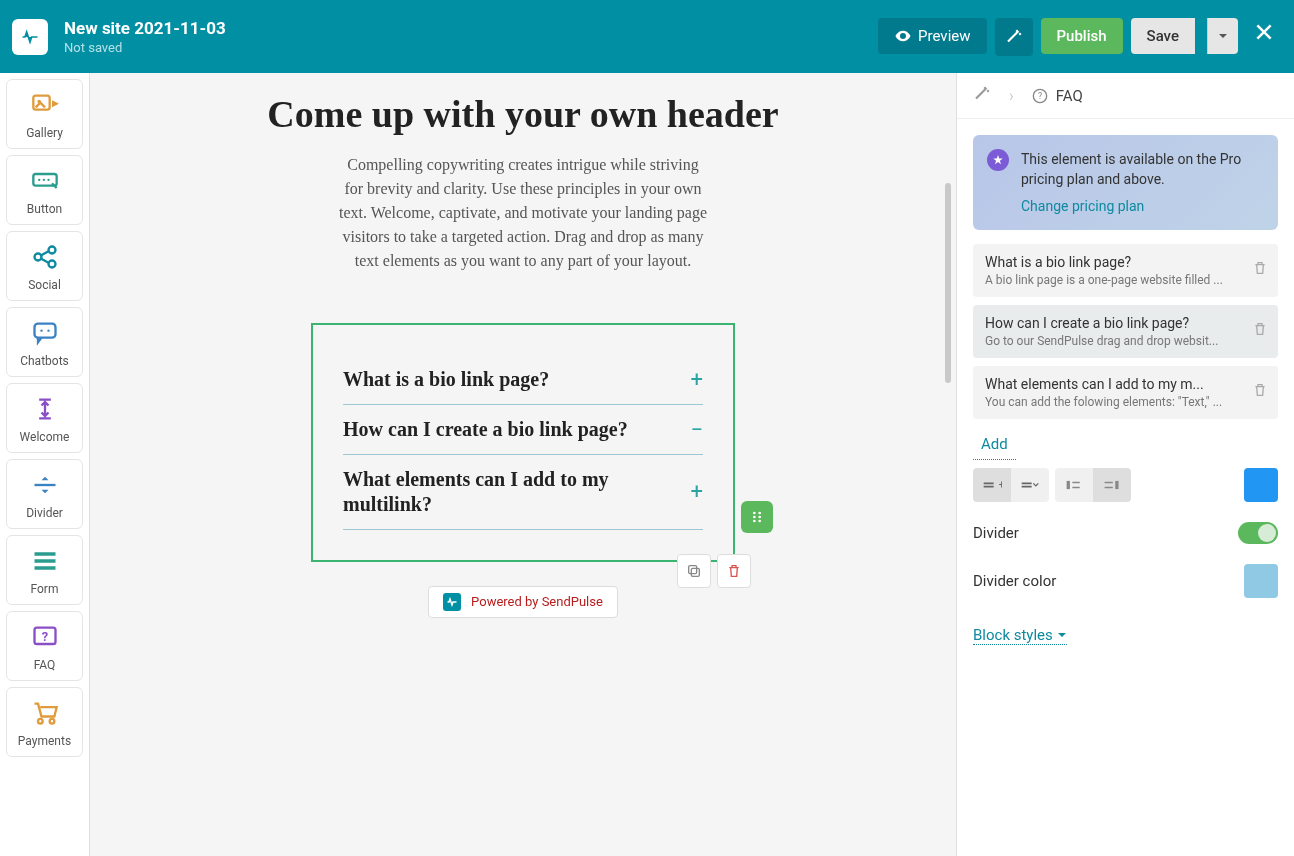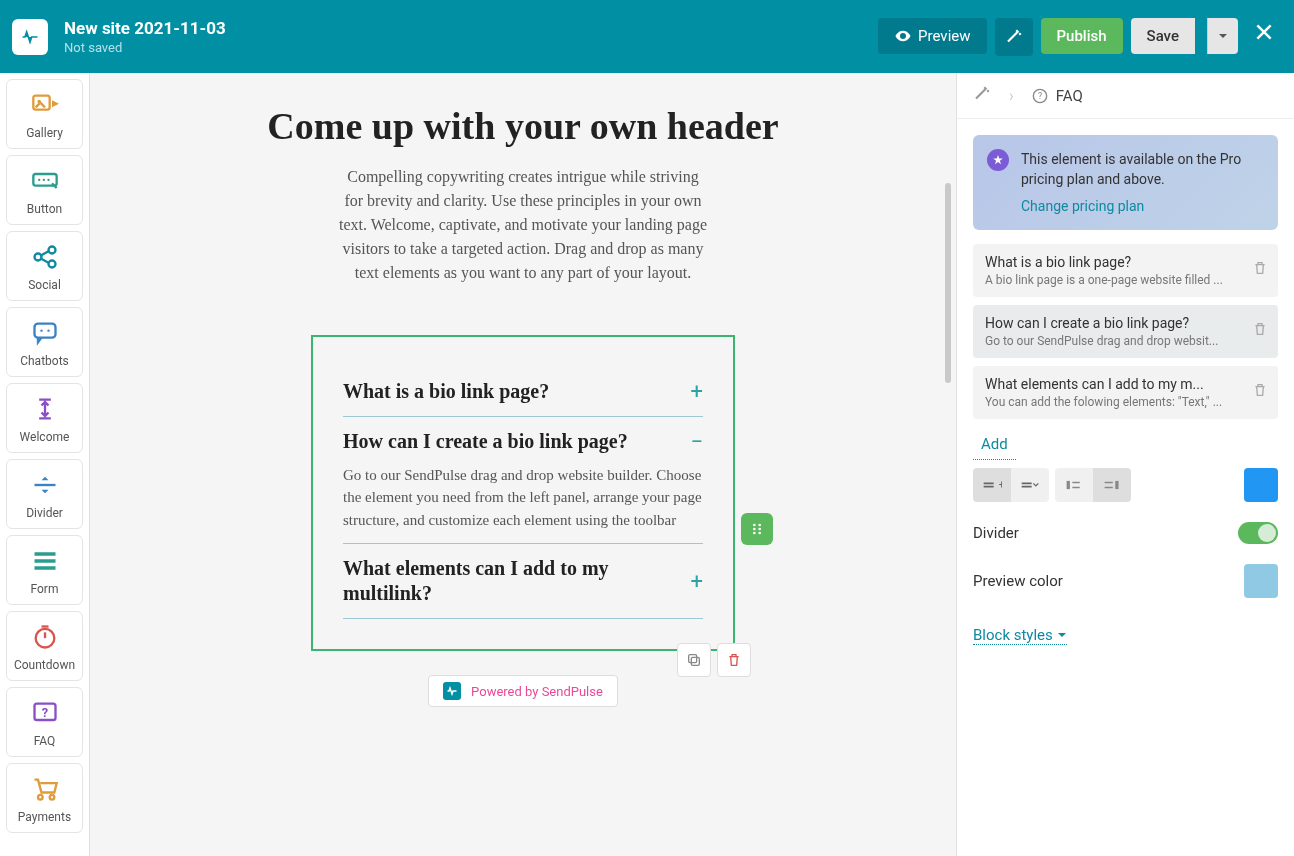--- a/index.html
+++ b/index.html
@@ -16,36 +16,36 @@
 .btn-publish { background: #5cb85c; color: #fff; font-weight: 500; }
 .btn-save { background: #e6e6e6; color: #333; font-weight: 500; border-top-right-radius:0; border-bottom-right-radius:0;}
 .btn-save-drop { background:#e6e6e6; color:#333; padding:9px 10px; border-top-left-radius:0; border-bottom-left-radius:0; border-left:1px solid #ccc;}
 .btn-close { background: transparent; color: #fff; font-size: 24px; padding: 4px 8px; }
 .workspace { display: flex; height: 783px; }
 .toolbox { width: 90px; background: #fff; border-right: 1px solid #e0e0e0; display: flex; flex-direction: column; gap: 6px; padding: 6px; overflow: hidden; }
 .tool { display: flex; flex-direction: column; align-items: center; justify-content: center; gap: 6px; background: #fff; border: 1px solid #e4e4e4; border-radius: 6px; padding: 10px 4px 8px; cursor: pointer; }
 .tool-icon { height: 30px; display:flex; align-items:center; justify-content:center; }
 .tool-icon svg { width: 28px; height: 28px; }
 .tool-label { font-size: 12px; color: #555; }
-.canvas-wrap { flex: 1; position: relative; padding-top: 32px; overflow:hidden; }
+.canvas-wrap { flex: 1; position: relative; padding-top: 20px; overflow:hidden; }
 .canvas { margin: 0 auto; width: 740px; text-align: center; position: relative;}
 .hdr { font-family: Georgia, serif; font-size: 38px; font-weight: 700; color: #222; line-height: 1.15; }
 .para { font-size: 16px; color: #555; margin: 16px auto 0; max-width: 370px; line-height: 1.5; font-family: Georgia, serif; }
 .faq-block { margin: 50px auto 0; width: 424px; border: 2px solid #3bb371; padding: 30px 30px 30px; text-align: left; position:relative;}
 .faq-item { border-bottom: 1px solid #9dc7d4; padding: 12px 0; }
 .faq-q { display: flex; align-items: center; justify-content: space-between; gap: 12px; }
 .faq-q-text { font-family: Georgia, serif; font-size: 20px; font-weight: 700; color: #222; line-height:1.25;}
 .faq-toggle { color: #29a3a3; font-size: 22px; font-weight: 400; flex-shrink:0;}
 .faq-a { font-size: 15px; color: #555; margin-top: 10px; line-height: 1.5; font-family: Georgia, serif;}
 .drag-handle { position: absolute; right: -40px; top: 176px; width: 32px; height: 32px; background: #5cb85c; border-radius: 6px; display: flex; align-items: center; justify-content: center; }
 .drag-handle svg { fill: #fff; }
 .block-actions { position:absolute; bottom:-28px; right:-18px; display:flex; gap:6px;}
 .block-actions button{width:34px;height:34px;border:1px solid #ddd;background:#fff;border-radius:4px;display:flex;align-items:center;justify-content:center;cursor:pointer;}
 .powered { margin: 24px auto 0; display:inline-flex; align-items:center; gap:10px; background:#fff; padding:6px 14px; border:1px solid #ddd; border-radius:4px;}
-.powered-text{font-size:13px;color:#ec4899;}
+.powered-text{font-size:13px;color:#b91c1c;}
 .powered-logo{width:18px;height:18px;background:#008fa3;border-radius:3px;display:flex;align-items:center;justify-content:center;}
 .rightpanel { width: 338px; background: #fff; border-left: 1px solid #e0e0e0; display: flex; flex-direction: column; }
 .panel-tabs { display: flex; align-items: center; height: 46px; border-bottom: 1px solid #eee; gap: 18px; padding: 0 16px; }
 .panel-tab-icon { color: #777; }
 .panel-tab-faq { display: flex; align-items: center; gap: 8px; color: #444; font-size: 15px; }
 .panel-body { padding: 16px; overflow-y: auto; flex:1;}
 .promo { background: linear-gradient(135deg, #b8c6e8, #bfd3e8); border-radius: 6px; padding: 14px 16px 14px 48px; position: relative; font-size: 14px; color: #333; line-height: 1.45; }
 .promo-star { position: absolute; left: 14px; top: 14px; width: 22px; height: 22px; background: #7b5cd6; border-radius: 50%; display: flex; align-items: center; justify-content: center; }
 .promo-link { color: #0e8aa0; margin-top: 6px; display: inline-block; }
 .faq-list { margin-top: 14px; display: flex; flex-direction: column; gap: 8px; }
@@ -187,30 +187,20 @@
             <line x1="3" y1="6" x2="21" y2="6" stroke="#2a9d8f" stroke-width="3"></line>
             <line x1="3" y1="12" x2="21" y2="12" stroke="#2a9d8f" stroke-width="3"></line>
             <line x1="3" y1="18" x2="21" y2="18" stroke="#2a9d8f" stroke-width="3"></line>
           </svg>
         </div>
         <div class="tool-label">Form</div>
       </div>
       <div class="tool">
         <div class="tool-icon">
           <svg viewBox="0 0 24 24">
-            <circle cx="12" cy="13" r="8" fill="none" stroke="#d9534f" stroke-width="2"></circle>
-            <line x1="12" y1="13" x2="12" y2="8" stroke="#d9534f" stroke-width="2"></line>
-            <line x1="9" y1="3" x2="15" y2="3" stroke="#d9534f" stroke-width="2"></line>
-          </svg>
-        </div>
-        <div class="tool-label">Countdown</div>
-      </div>
-      <div class="tool">
-        <div class="tool-icon">
-          <svg viewBox="0 0 24 24">
             <rect x="3" y="4" width="18" height="14" rx="2" fill="none" stroke="#8a4fc7" stroke-width="2"></rect>
             <text x="12" y="15" text-anchor="middle" font-size="11" fill="#8a4fc7" font-weight="bold">?</text>
           </svg>
         </div>
         <div class="tool-label">FAQ</div>
       </div>
       <div class="tool">
         <div class="tool-icon">
           <svg viewBox="0 0 24 24">
             <circle cx="8" cy="19" r="2" fill="none" stroke="#e09b3d" stroke-width="2"></circle>
@@ -241,21 +231,20 @@
             <div class="faq-q">
               <div class="faq-q-text">What is a bio link page?</div>
               <div class="faq-toggle">+</div>
             </div>
           </div>
           <div class="faq-item">
             <div class="faq-q">
               <div class="faq-q-text">How can I create a bio link page?</div>
               <div class="faq-toggle">−</div>
             </div>
-            <div class="faq-a">Go to our SendPulse drag and drop website builder. Choose the element you need from the left panel, arrange your page structure, and customize each element using the toolbar</div>
           </div>
           <div class="faq-item">
             <div class="faq-q">
               <div class="faq-q-text">What elements can I add to my multilink?</div>
               <div class="faq-toggle">+</div>
             </div>
           </div>
           <div class="block-actions">
           <button>
               <svg width="16" height="16" viewBox="0 0 24 24">
@@ -370,21 +359,21 @@
         </div>
         <div class="color-swatch color-blue"></div>
       </div>
 
       <div class="row-between">
         <div class="section-label" style="margin:0;">Divider</div>
         <div class="toggle"></div>
       </div>
 
       <div class="row-between">
-        <div class="section-label" style="margin:0;">Preview color</div>
+        <div class="section-label" style="margin:0;">Divider color</div>
         <div class="color-swatch color-light"></div>
       </div>
 
       <a class="bstyles">
         <span>Block styles</span>
         <svg width="10" height="10" viewBox="0 0 10 10">
             <path fill="#0e8aa0" d="M1 3l4 4 4-4z"></path>
           </svg>
       </a>
     </div>

